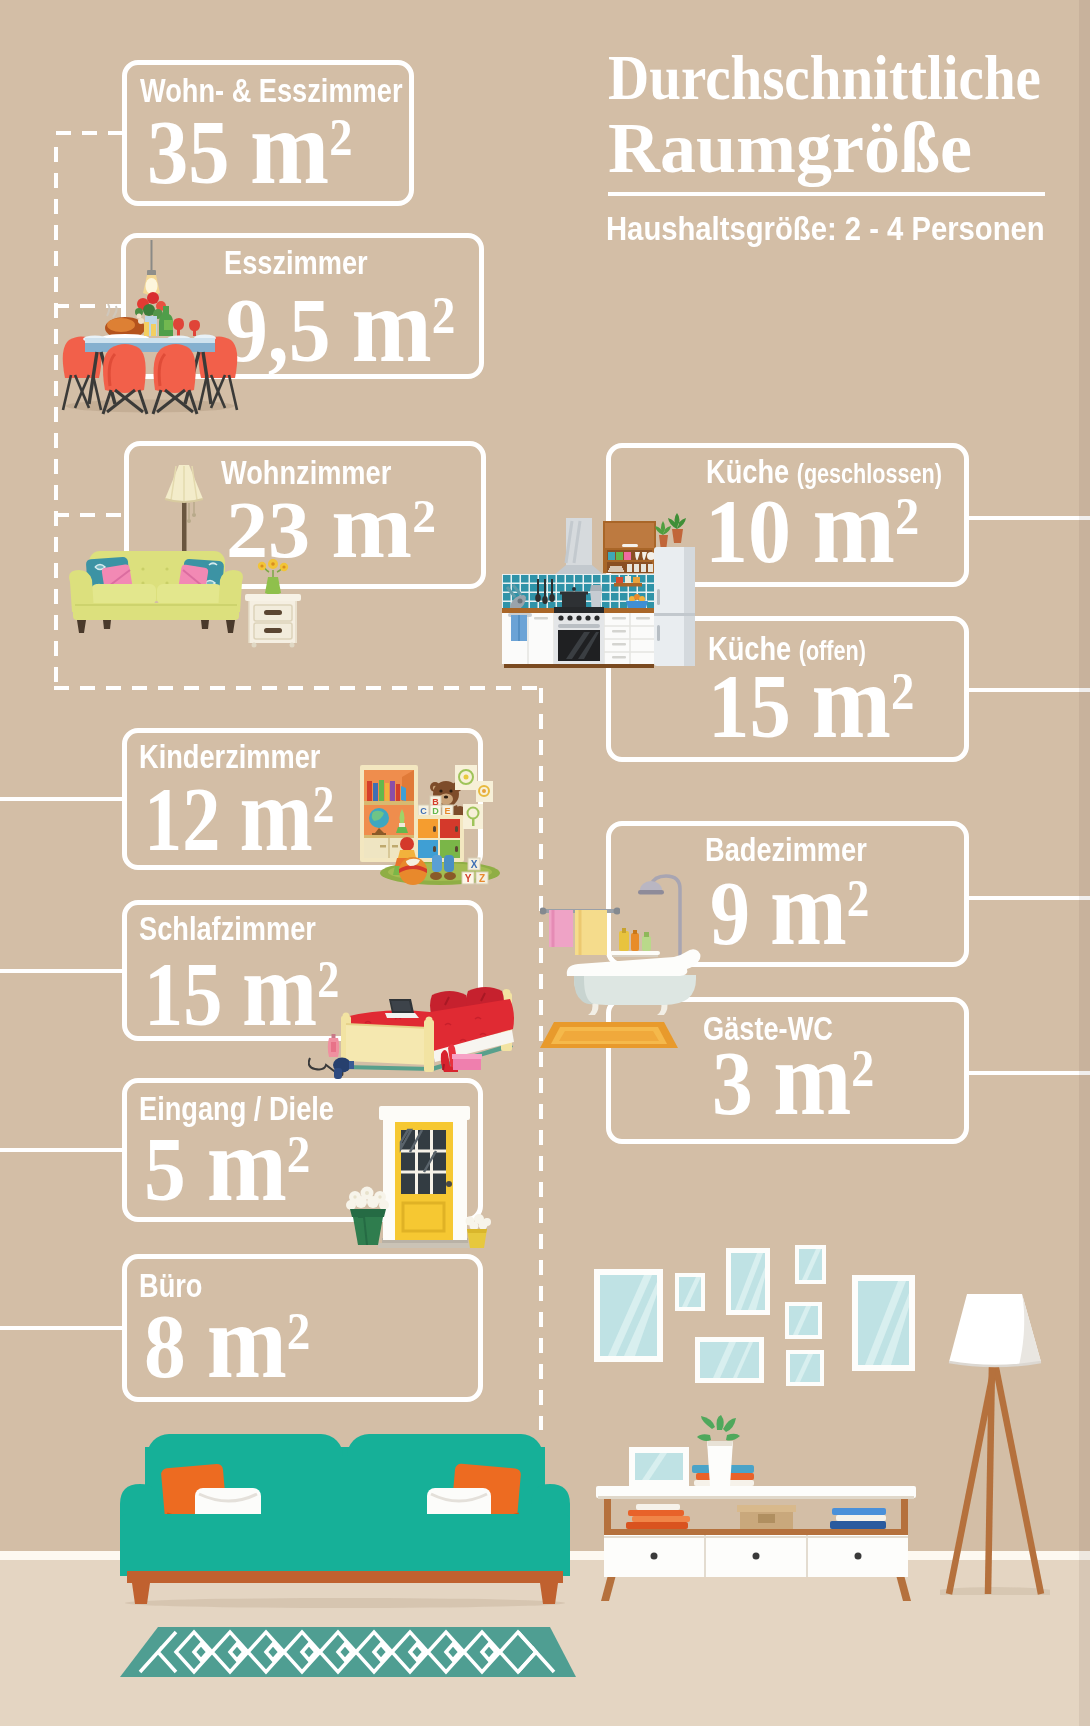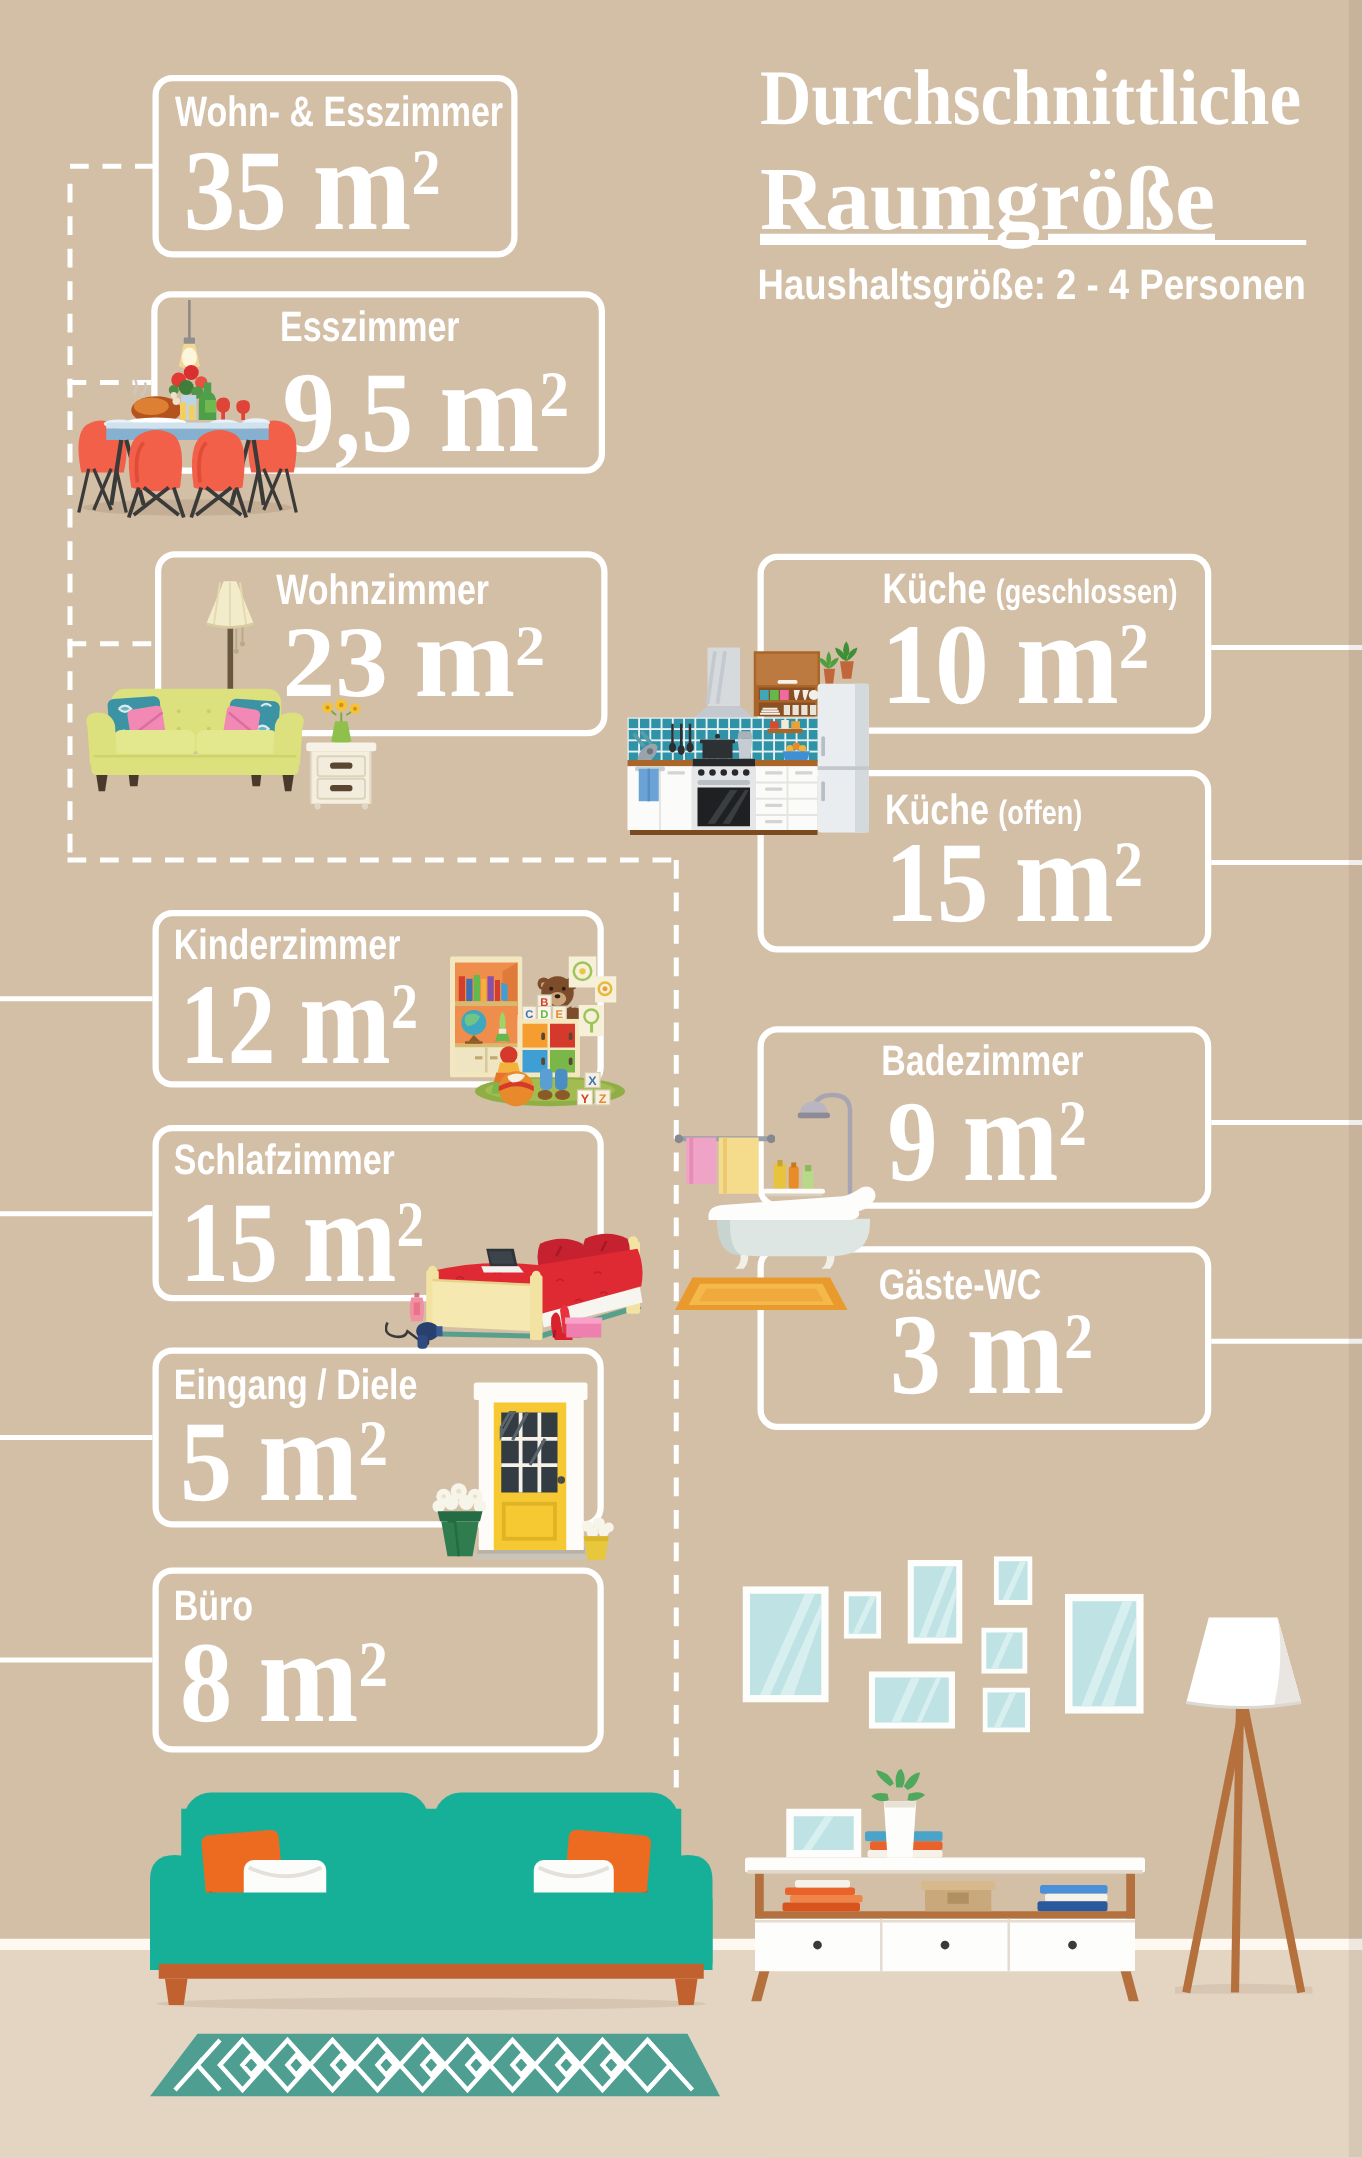--- a/index.html
+++ b/index.html
@@ -47,21 +47,21 @@
 <div class="hline" style="left:969px;top:516px;width:121px;"></div>
 
 <div class="hline" style="left:969px;top:688px;width:121px;"></div>
 
 <div class="hline" style="left:969px;top:896px;width:121px;"></div>
 
 <div class="hline" style="left:969px;top:1071px;width:121px;"></div>
 
 <div style="position:absolute;left:608px;top:47px;color:#fff;font-family:'Liberation Serif',serif;font-weight:bold;font-size:63px;line-height:1;white-space:nowrap;transform:scaleX(0.905);transform-origin:left top;">Durchschnittliche</div>
 
-<div style="position:absolute;left:608px;top:123px;color:#fff;font-family:'Liberation Serif',serif;font-weight:bold;font-size:72px;line-height:1;white-space:nowrap;text-decoration:underline;">Raumgröße</div>
+<div style="position:absolute;left:608px;top:112px;color:#fff;font-family:'Liberation Serif',serif;font-weight:bold;font-size:72px;line-height:1;white-space:nowrap;">Raumgröße</div>
 
 <div class="hline" style="left:608px;top:192px;width:437px;"></div>
 
 <div class="lbl" style="left:606px;top:211px;transform:scaleX(0.86);">Haushaltsgröße: 2 - 4 Personen</div>
 
 <div class="box" style="left:122px;top:60px;width:292px;height:146px;"></div>
 <div class="lbl" style="left:140px;top:73px;">Wohn- &amp; Esszimmer</div>
 <div class="num" style="left:147px;top:106px;transform:scaleX(0.896);">35 <span class="em">m</span><sup>2</sup></div>
 
 <div class="box" style="left:121px;top:233px;width:363px;height:146px;"></div>

